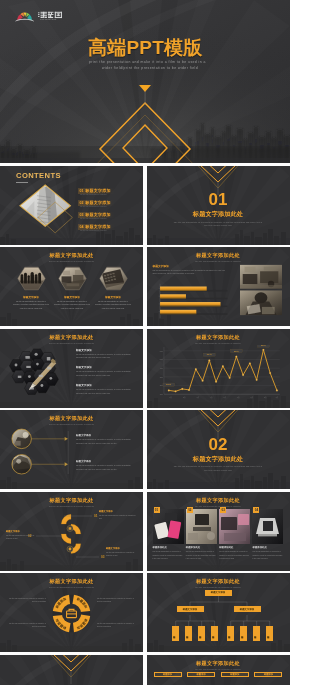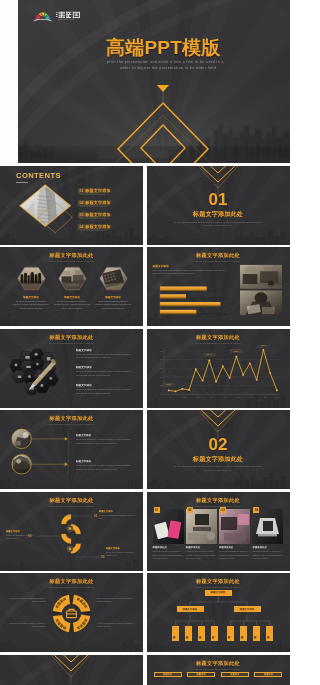--- a/index.html
+++ b/index.html
@@ -15,21 +15,21 @@
   .stitle .s { font-size:1.7px; color:#7f7f7f; letter-spacing:.12px; margin-top:1.2px; }
 
   .body-s { font-size:2.3px; color:#9a9a9a; line-height:1.5; }
   .lead-s { font-size:3.1px; color:#F0A22A; font-weight:bold; }
 </style>
 </head>
 <body>
 
 <div class="sheet">
 
-  <div class="slide s-title" style="left:18px;top:0;width:290px;height:163px;">
+  <div class="slide s-title" style="left:0;top:0;width:290px;height:163px;">
     <svg class="bg" viewBox="0 0 290 163" preserveAspectRatio="none">
       <defs>
         <linearGradient id="tg1" x1="0" y1="0" x2="1" y2="1">
           <stop offset="0" stop-color="#3c3c3e"></stop>
             <stop offset="1" stop-color="#2c2c2e"></stop>
         </linearGradient>
         <radialGradient id="tg2" cx="0.5" cy="1.0" r="0.85">
           <stop offset="0" stop-color="#50504f" stop-opacity="0.85"></stop>
           <stop offset="1" stop-color="#2e2e30" stop-opacity="0"></stop>
         </radialGradient>

